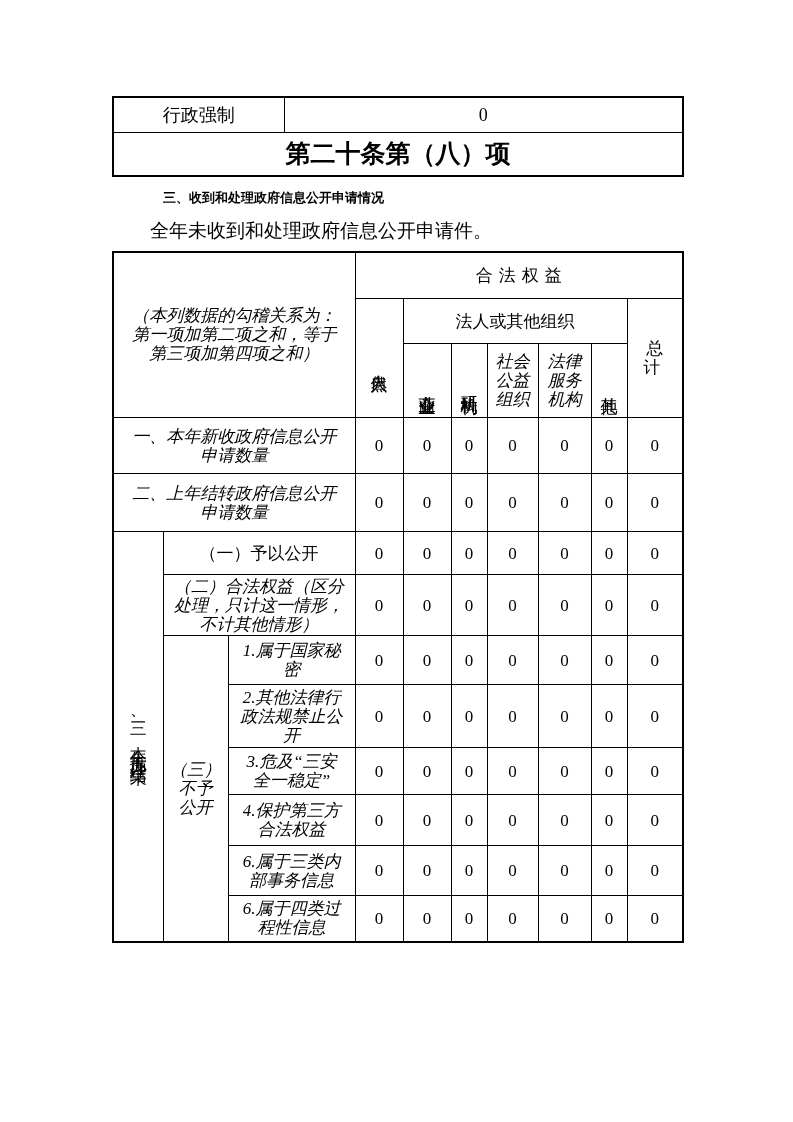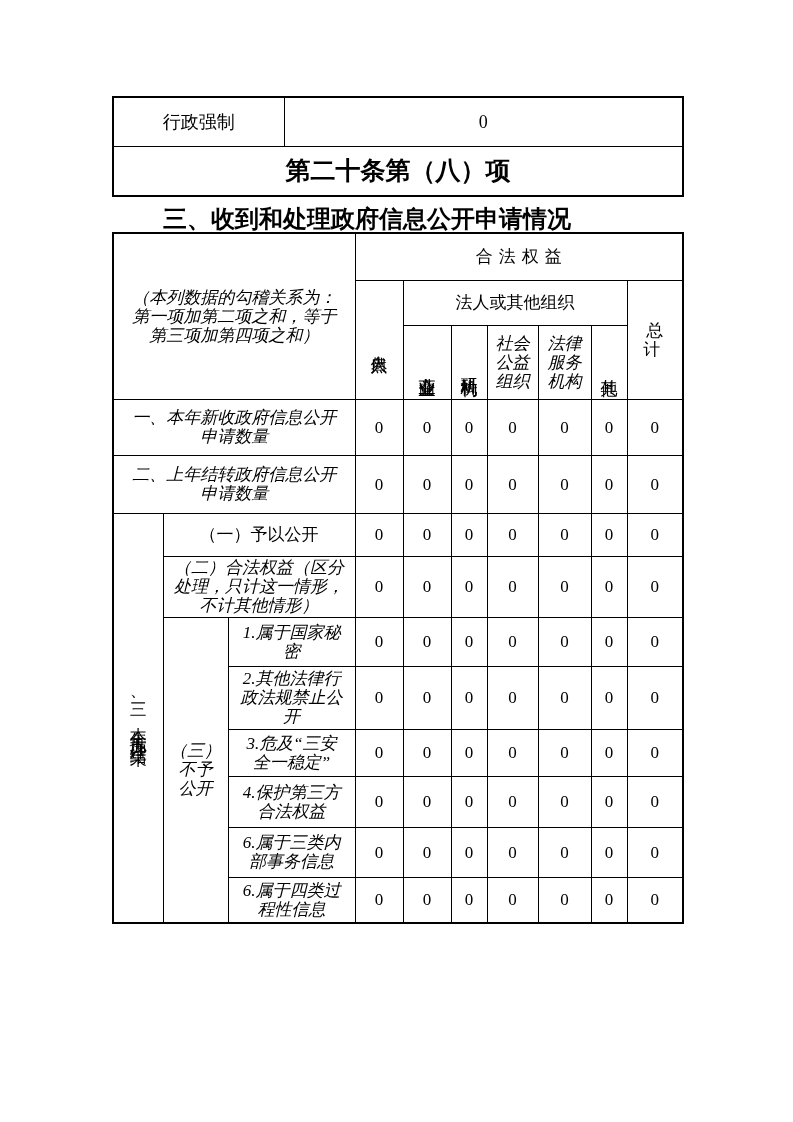--- a/index.html
+++ b/index.html
@@ -11,27 +11,27 @@
     overflow: hidden;
   }
   .content { width: 570px; margin-left: 112px; padding-top: 96px; }
 
   table { border-collapse: collapse; table-layout: fixed; width: 570px; }
   .fee-table { border: 2px solid #000; }
   .fee-table td {
     border: 1px solid #000;
     text-align: center; vertical-align: middle;
     font-size: 18px; line-height: 22px;
-    padding: 13px 2px;
+    padding: 6px 2px;
   }
   .fee-table td.bold { font-weight: bold; font-size: 25px; }
 
   .sec-heading {
-    font-family: Liberation Sans, sans-serif;
-    font-weight: bold; font-size: 24px; line-height: 26px;
+    font-family: Liberation Mono, monospace;
+    font-weight: bold; font-size: 13px; line-height: 26px;
     padding-left: 51px; margin-top: 9px;
   }
   .intro {
     font-size: 19px; line-height: 24px;
     text-indent: 2em; margin-top: 7px; margin-bottom: 8px;
   }
 
   .req-table { border: 2px solid #000; }
   .req-table td {
     border: 1px solid #000;
@@ -66,20 +66,21 @@
         <td>行政强制</td>
         <td class="num">0</td>
       </tr>
       <tr style="height:43px">
         <td colspan="2" class="bold">第二十条第（八）项</td>
       </tr>
     </tbody>
   </table>
 
   <div class="sec-heading">三、收到和处理政府信息公开申请情况</div>
+  <div class="intro">全年未收到和处理政府信息公开申请件。</div>
 
   <table class="req-table">
     <colgroup>
       <col style="width:50px">
         <col style="width:65px">
         <col style="width:127px">
       <col style="width:48px">
         <col style="width:48px">
         <col style="width:36px">
       <col style="width:51px">

